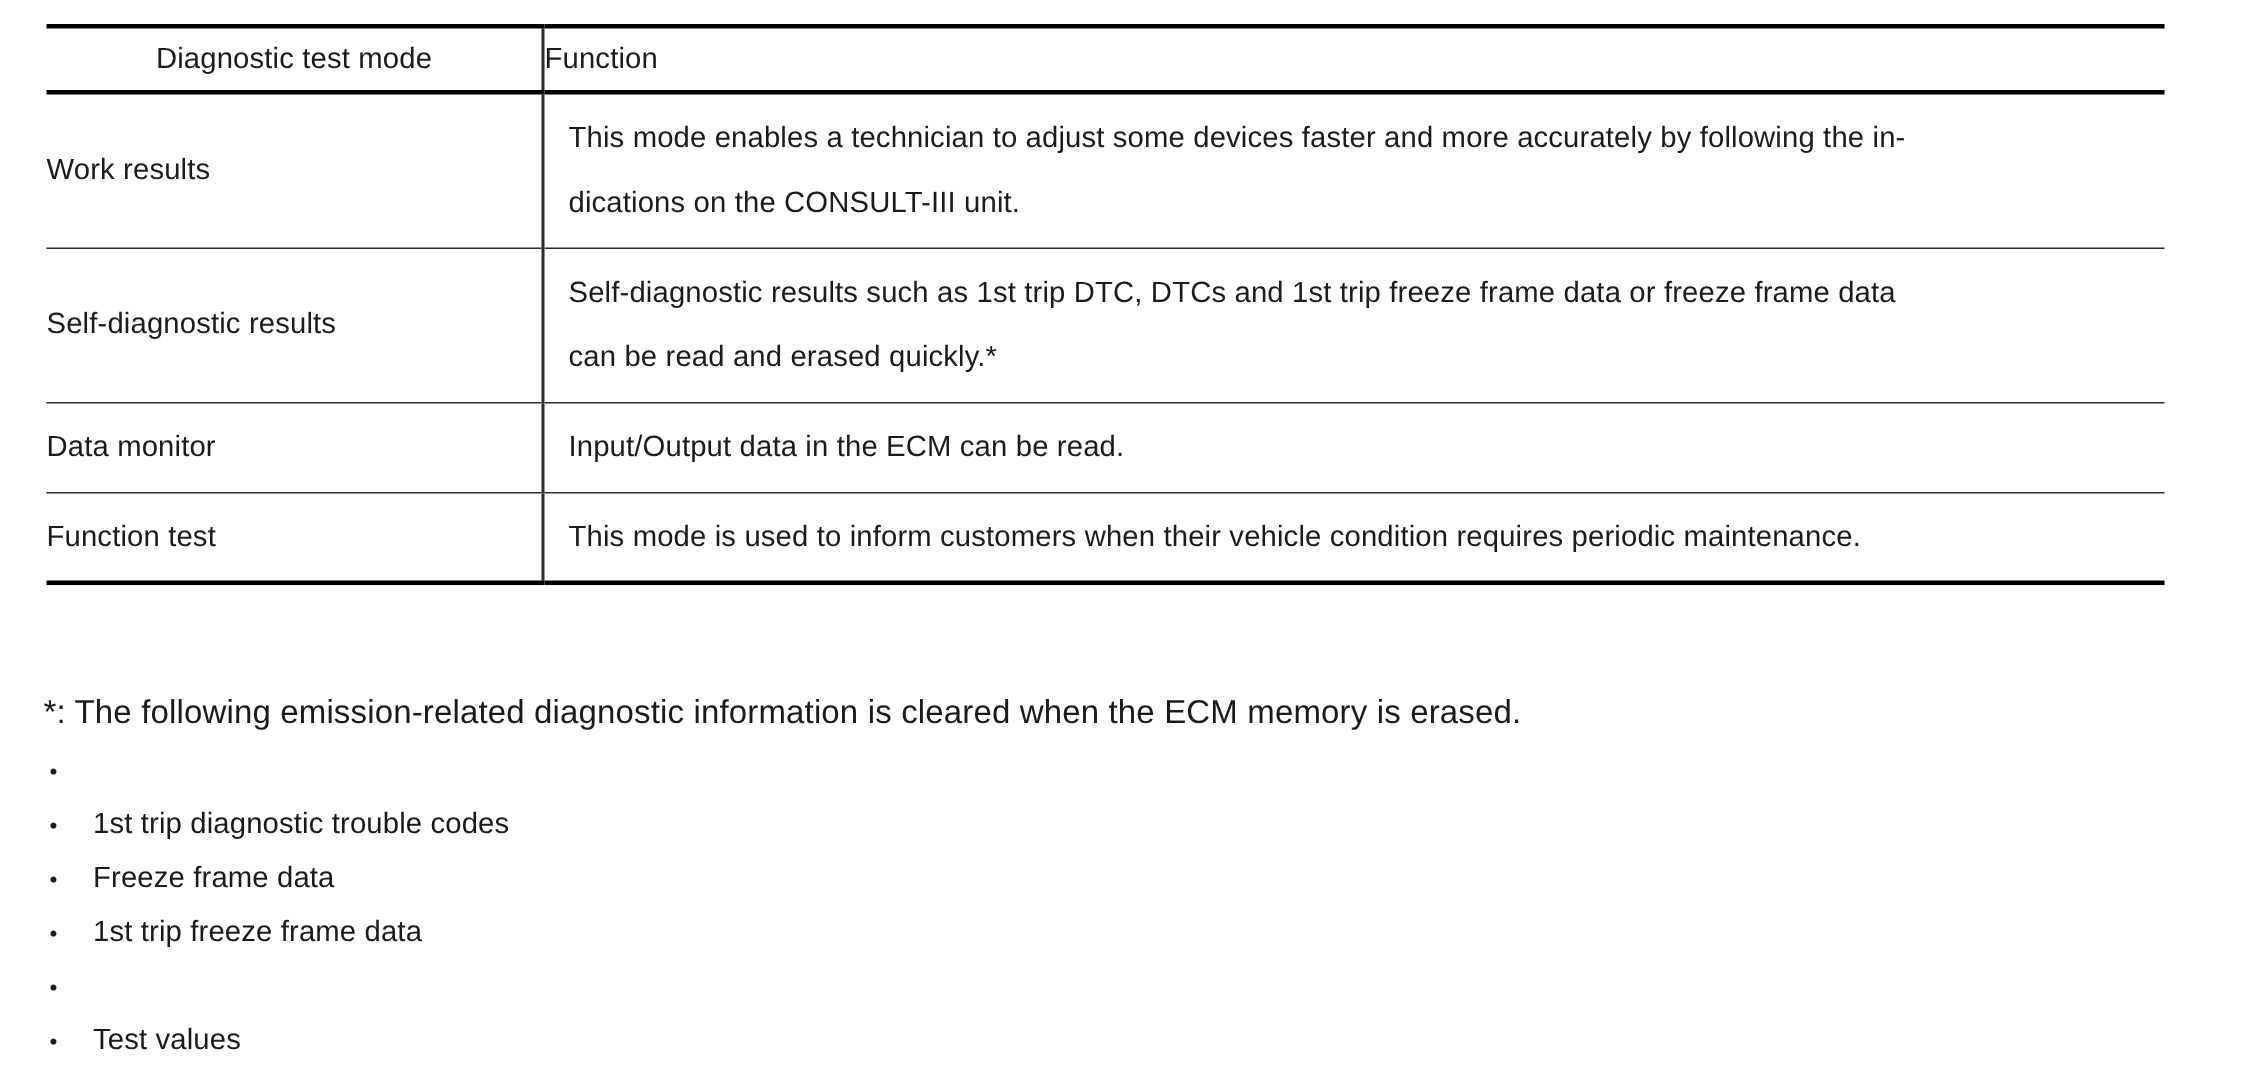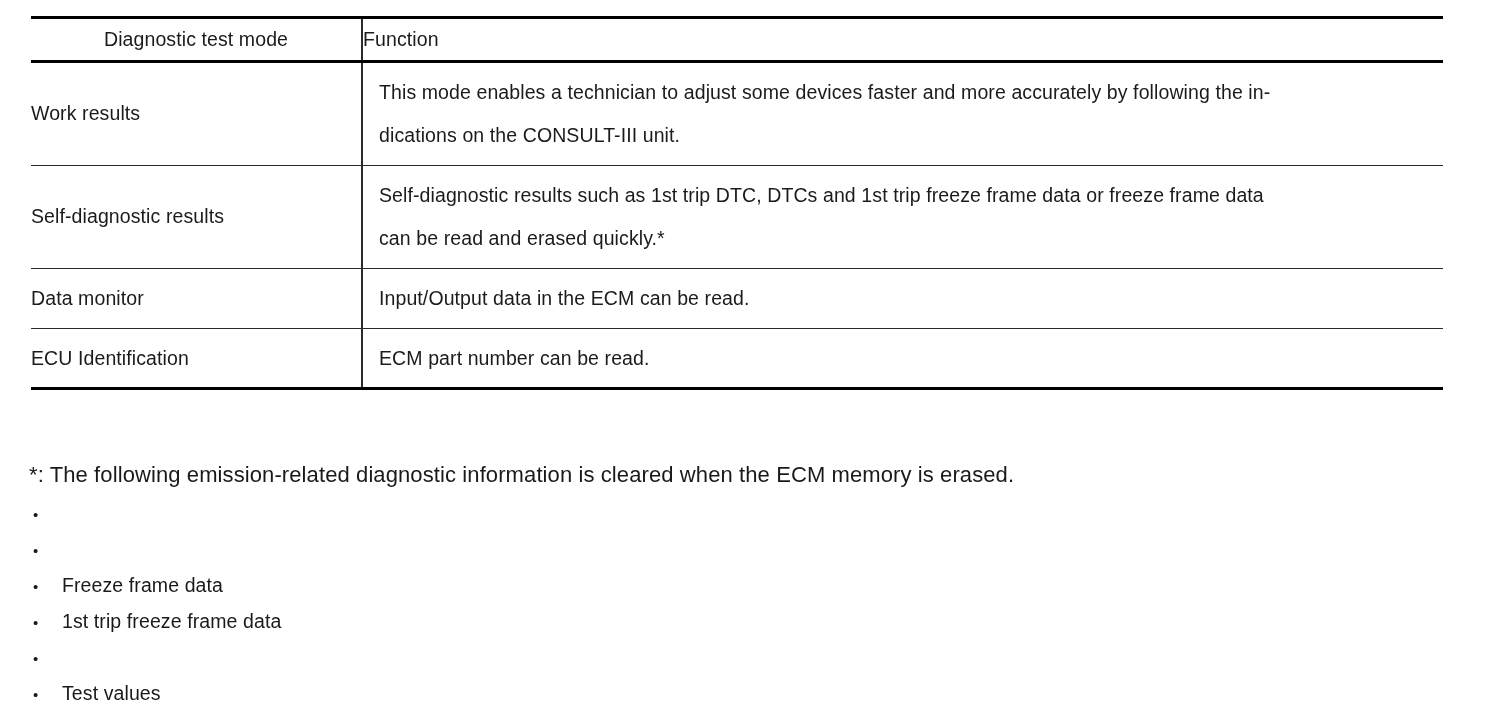--- a/index.html
+++ b/index.html
@@ -150,40 +150,41 @@
       </tr>
 
       <tr class="r-short">
         <td class="mode-cell">Data monitor</td>
         <td class="func-cell">
           <p>Input/Output data in the ECM can be read.</p>
         </td>
       </tr>
 
 
-
-
       <tr class="r-short">
-        <td class="mode-cell">ECU Identification</td>
-        <td class="func-cell">
-          <p>ECM part number can be read.</p>
-        </td>
-      </tr>
+        <td class="mode-cell">Function test</td>
+        <td class="func-cell">
+          <p>This mode is used to inform customers when their vehicle condition requires periodic maintenance.</p>
+        </td>
+      </tr>
+
+
 
     </tbody>
   </table>
 
   <div id="footnote">*: The following emission-related diagnostic information is cleared when the ECM memory is erased.</div>
 
   <ul id="bullet-list">
     <li>
       <span class="bullet">•</span>
     </li>
     <li>
       <span class="bullet">•</span>
+      <span>1st trip diagnostic trouble codes</span>
     </li>
     <li>
       <span class="bullet">•</span>
       <span>Freeze frame data</span>
     </li>
     <li>
       <span class="bullet">•</span>
       <span>1st trip freeze frame data</span>
     </li>
     <li>

